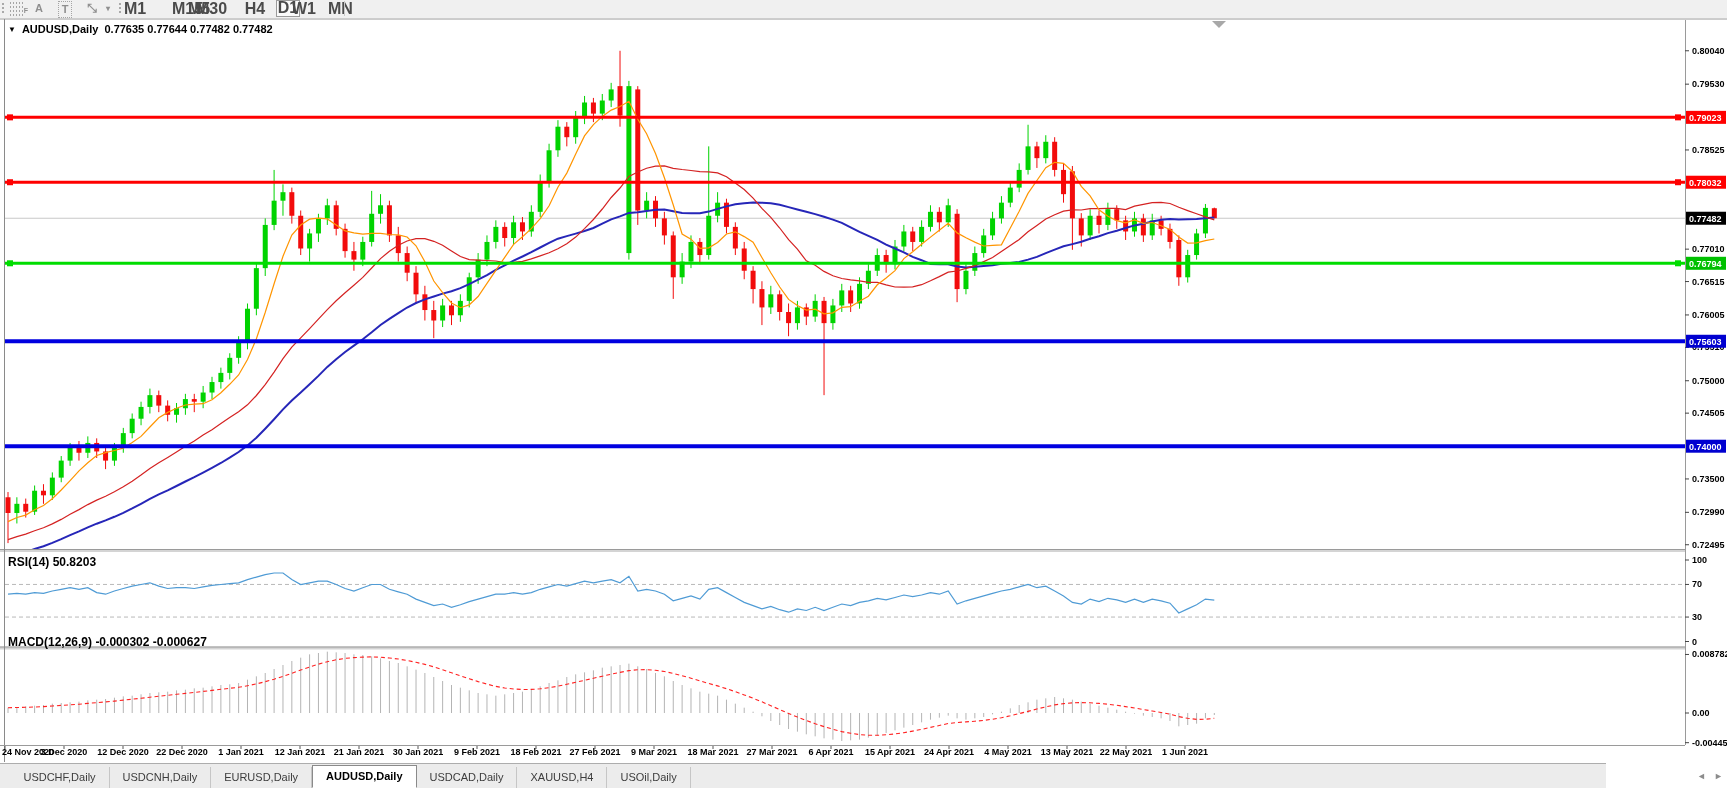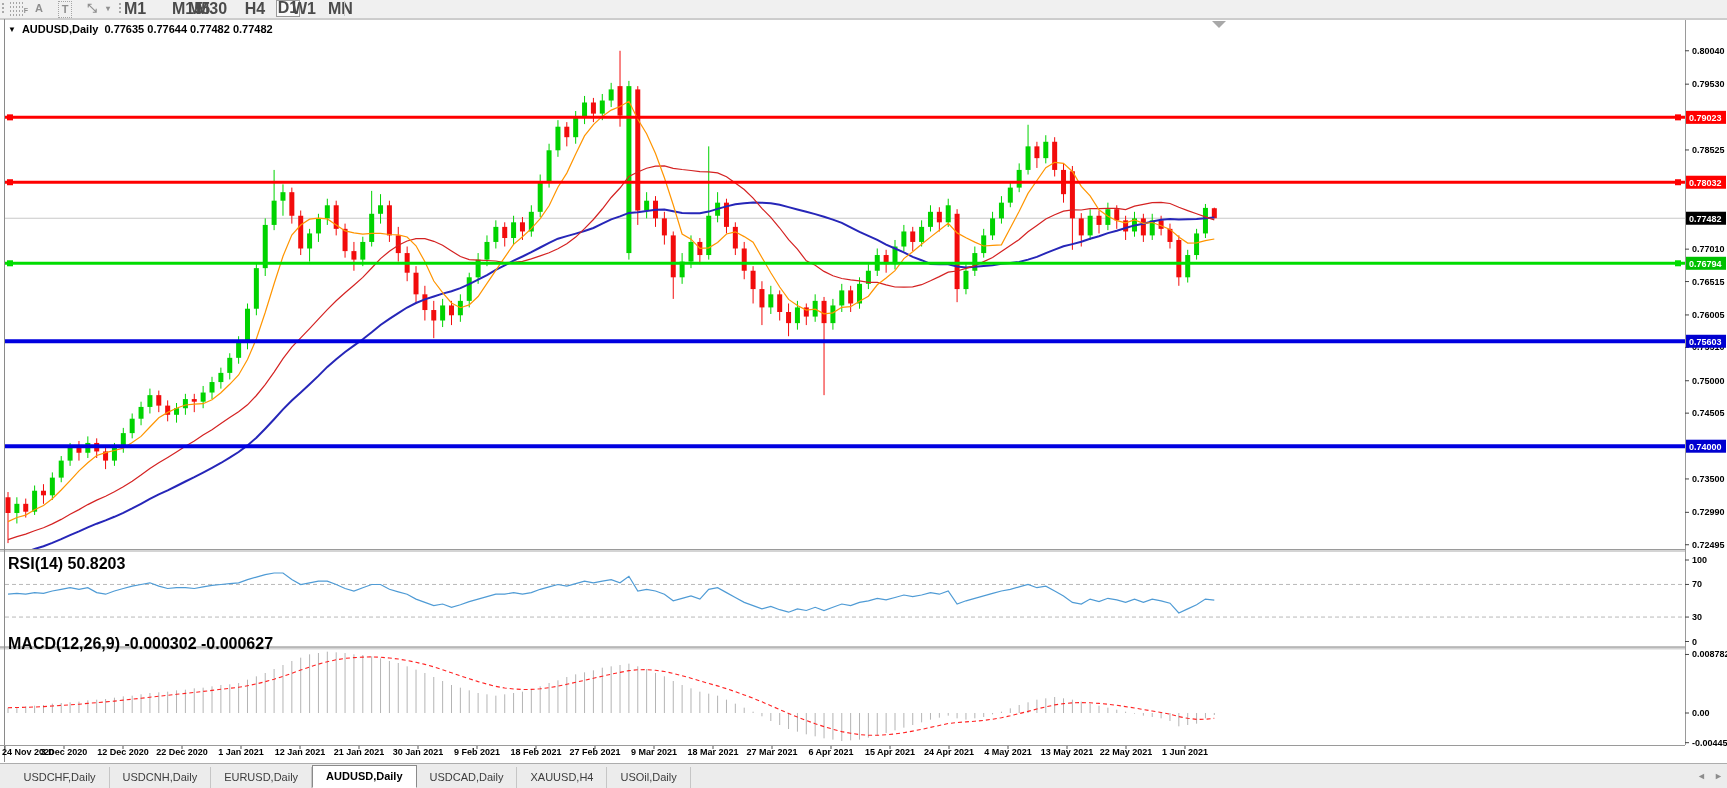--- a/index.html
+++ b/index.html
@@ -12,23 +12,23 @@
   .fibo i{position:absolute;right:-4px;bottom:-2px;font-style:normal;font-size:7px;color:#8f8f8f;}
   .tbox{border:1px dotted #a5a5a5;width:12px;}
   .tfbtn{position:absolute;top:1px;height:15px;min-width:22px;text-align:center;font-size:16px;font-weight:700;color:#4b4b4b;line-height:15px;cursor:default;}
   .tfbtn.active{background:#fafafa;border:1px solid #9a9a9a;top:0;line-height:14px;}
   .vsep{position:absolute;top:1px;width:1px;height:15px;background:#c8c8c8;}
   
   #chartwrap{position:absolute;left:0;top:18px;width:1727px;height:745px;background:#fff;}
   #chart-svg{position:absolute;left:0;top:0;}
   #title{position:absolute;left:8px;top:5px;font-size:11px;font-weight:700;color:#000;white-space:nowrap;}
   #title .tri{font-size:8px;position:relative;top:-1px;margin-right:6px;}
-  .panelabel{position:absolute;left:8px;font-size:16px;font-weight:700;color:#000;white-space:nowrap;}
+  .panelabel{position:absolute;left:8px;font-size:12px;font-weight:700;color:#000;white-space:nowrap;}
   
-  #tabbar{position:absolute;left:0;top:763px;width:1727px;height:25px;background:#ececec;border-top:1px solid #adadad;}
+  #tabbar{position:absolute;left:0;top:763px;width:1606px;height:25px;background:#ececec;border-top:1px solid #adadad;}
   .tab{position:relative;display:inline-block;padding:4px 13px 5px 13px;font-size:11px;color:#3c3c3c;border-right:1px solid #c6c6c6;top:2px;cursor:default;white-space:nowrap;}
   .tab.active{background:#fff;border:1px solid #8a8a8a;border-bottom:1px solid #fff;font-weight:700;color:#000;top:1px;}
   .tabarrow{position:absolute;top:7px;font-size:9px;color:#8c8c8c;cursor:default;}
 </style>
 </head>
 <body>
 
 <div id="app">
 
   <div id="toolbar">

